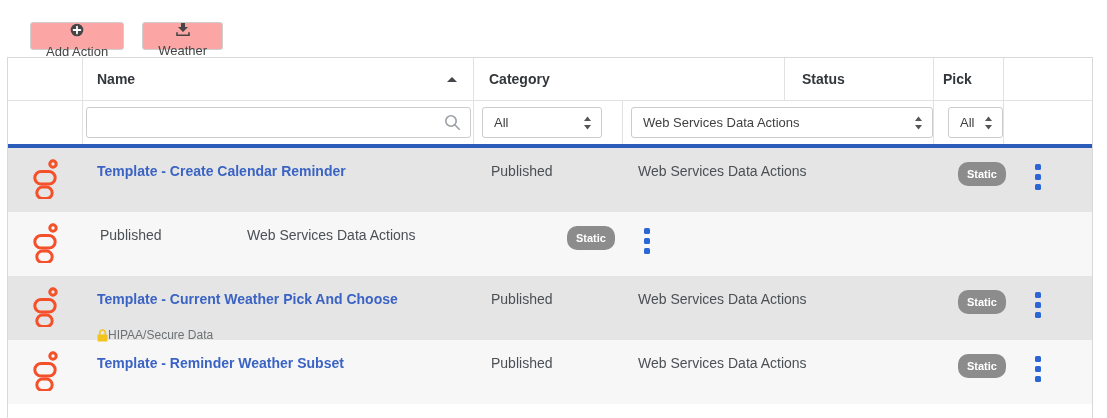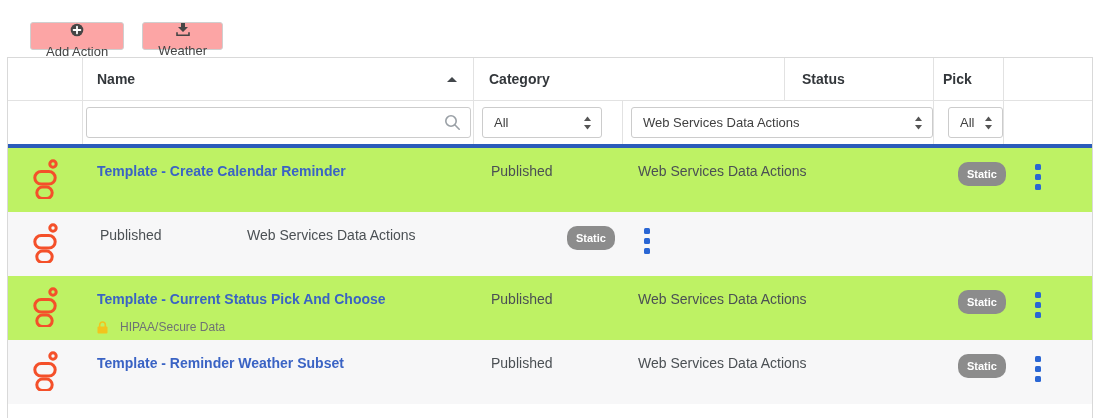--- a/index.html
+++ b/index.html
@@ -48,27 +48,27 @@
   .select { display:flex; align-items:center; justify-content:space-between; height:31px;
             border:1px solid #ccc; border-radius:3px; background:#fff; padding:0 9px 0 11px;
             font-size:13px; color:#404040; cursor:pointer; }
   .sel-status { margin-left:8px; width:120px; }
   .sel-category { margin-left:8px; width:316px; }
   .sel-type { margin-left:14px; width:76px; }
 
   .bluebar { height:4px; background:#2b5cba; }
 
   
-  .row { display:flex; height:64px; background:#bef264; }
+  .row { display:flex; height:64px; background:#e5e5e5; }
   .row:nth-child(even) { background:#f7f7f8; }
   .row .c { padding-top:14px; }
   .row .c-icon { display:flex; justify-content:center; padding-top:11px; }
   .name-link { display:inline-block; font-size:14px; font-weight:bold; color:#3a63c4;
                text-decoration:none; padding-left:14px; line-height:16px; cursor:pointer; }
-  .row-sub { display:flex; align-items:center; gap:12px; padding-left:14px; margin-top:12px;
+  .row-sub { display:flex; align-items:center; gap:0; padding-left:14px; margin-top:20px;
              font-size:12px; color:#6e7275; }
   .cell-text { display:inline-block; font-size:14px; color:#4b5054; line-height:16px; }
   .c-status .cell-text { padding-left:17px; }
   .c-category .cell-text { padding-left:15px; }
   .badge { display:inline-block; margin-left:24px; background:#8c8c8c; color:#fff;
            font-size:11px; font-weight:bold; line-height:14px; padding:5px 9px; border-radius:10px; }
   .kebab { display:flex; flex-direction:column; gap:4px; margin-left:29px; padding:2px; cursor:pointer; }
   .kebab i { display:block; width:6px; height:6px; border-radius:1.5px; background:#2a66d4; }
 </style>
 </head>
@@ -214,21 +214,21 @@
         <div class="c c-icon">
           <svg width="26" height="40" viewBox="0 0 26 40">
               <g fill="none" stroke="#f4502a" stroke-width="3">
                 <circle cx="20" cy="5" r="3.2"></circle>
                 <rect x="1.8" y="12.5" width="20.4" height="12.6" rx="6.3"></rect>
                 <rect x="3.8" y="28" width="15.4" height="11.6" rx="5.8"></rect>
               </g>
             </svg>
         </div>
         <div class="c c-name">
-          <a class="name-link">Template - Current Status Pick And Choose</a>
+          <a class="name-link">Template - Current Weather Pick And Choose</a>
           <div class="row-sub">
             <svg width="11" height="13" viewBox="0 0 11 13">
                 <path d="M2.7 6V3.8a2.8 2.8 0 0 1 5.6 0V6" fill="none" stroke="#f2c41d" stroke-width="1.6"></path>
                 <rect x="0.5" y="5.6" width="10" height="7" rx="1" fill="#f2c41d"></rect>
               </svg>
             <span>HIPAA/Secure Data</span>
           </div>
         </div>
         <div class="c c-status"><span class="cell-text">Published</span></div>
         <div class="c c-category"><span class="cell-text">Web Services Data Actions</span></div>

